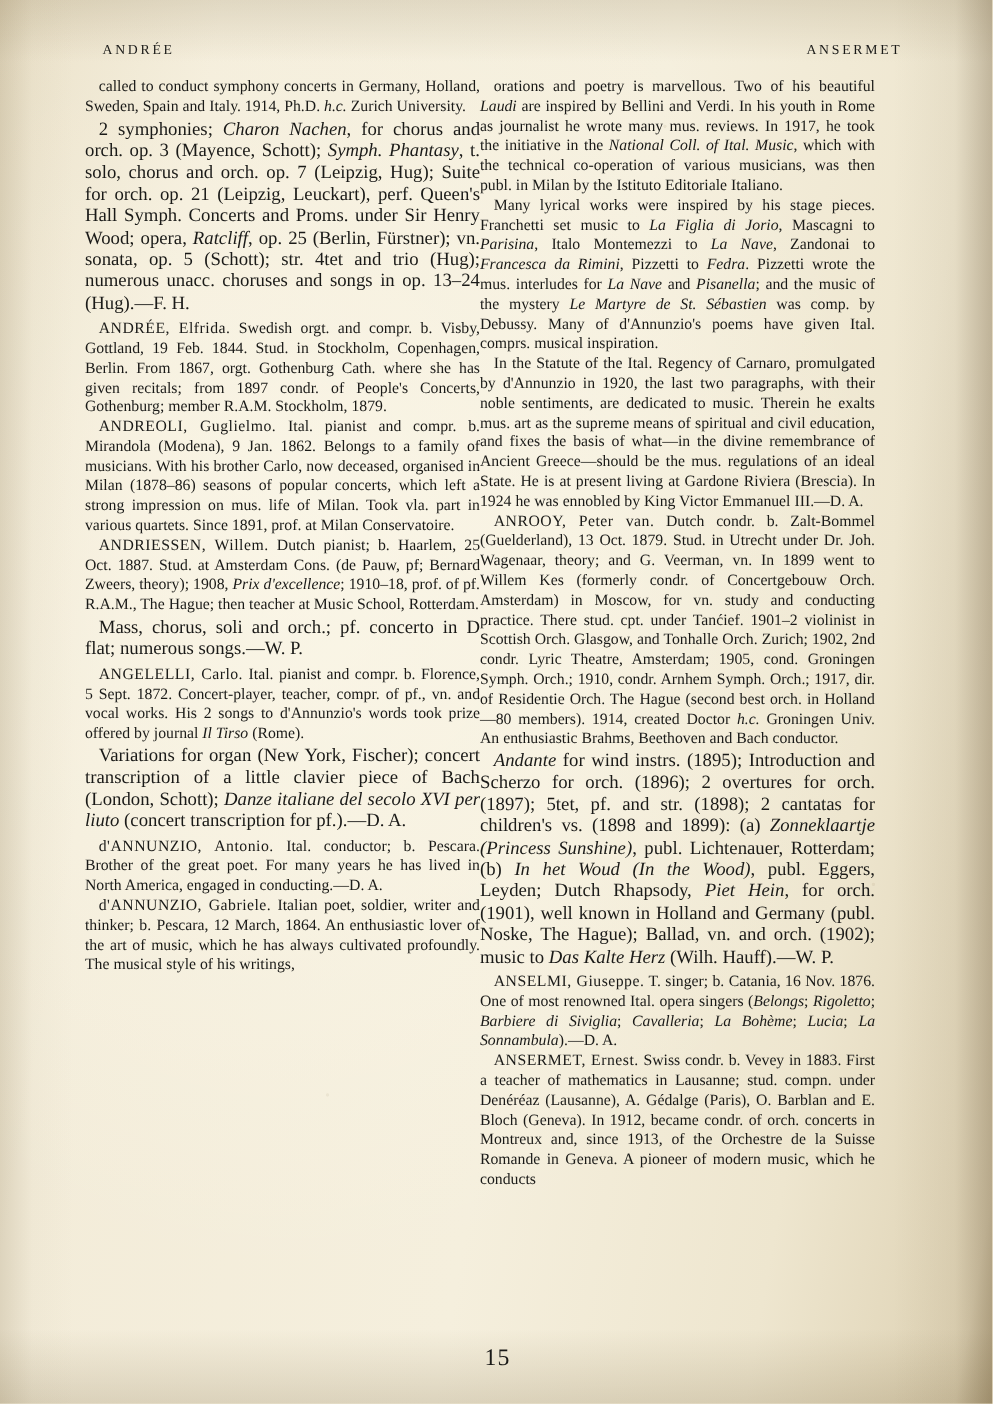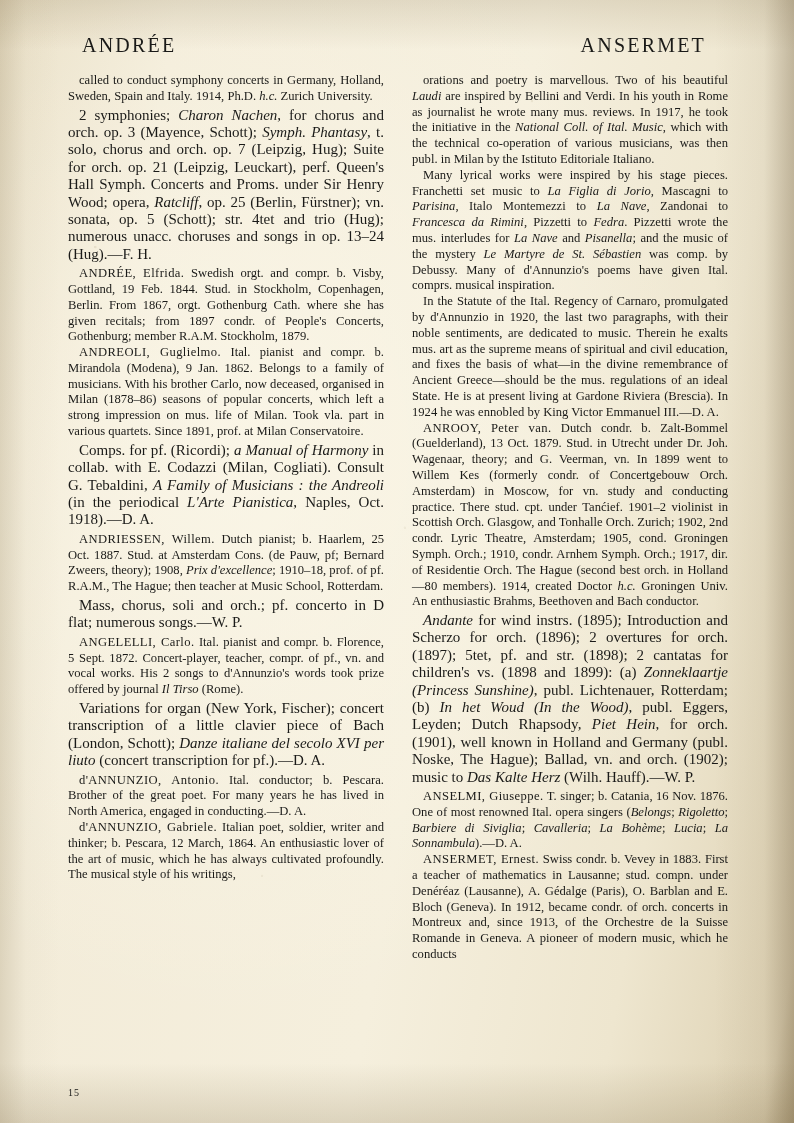--- a/index.html
+++ b/index.html
@@ -28,29 +28,28 @@
     pointer-events:none;
   }
   .content{
     position:absolute;
     left:68px;top:34px;
     width:660px;height:1050px;
   }
   .running-head{
     display:flex;
     justify-content:space-between;
-    font-size:20px;
+    font-size:11px;
     letter-spacing:2.2px;
-    margin:0 16px 16px 0;
+    margin:0 0 16px 0;
     padding:0 6px 0 14px;
   }
   .running-head span{white-space:nowrap;}
   .columns{
     display:flex;
-    gap:28px;
     height:960px;
   }
   .col{
     width:316px;
     font-size:12.6px;
     line-height:1.255;
     text-align:justify;
     -webkit-hyphens:auto;hyphens:auto;
   }
   p.para{
@@ -62,22 +61,22 @@
     font-size:15px;
     line-height:1.16;
     text-align:justify;
     margin:2px 0 3px 0;
     text-indent:11px;
   }
   .folio{
     position:absolute;
     left:0;right:0;
     bottom:-14px;
-    text-align:left;
-    font-size:10px;
+    text-align:center;
+    font-size:19px;
     letter-spacing:1px;
   }
   
   .speck{
     position:absolute;inset:0;pointer-events:none;opacity:.30;
     background-image:
       radial-gradient(circle at 12% 22%, rgba(120,95,50,.35) 0 1px, transparent 1.6px),
       radial-gradient(circle at 67% 9%, rgba(120,95,50,.30) 0 1px, transparent 1.6px),
       radial-gradient(circle at 88% 63%, rgba(120,95,50,.28) 0 1px, transparent 1.6px),
       radial-gradient(circle at 33% 78%, rgba(120,95,50,.25) 0 1px, transparent 1.6px),
@@ -98,21 +97,20 @@
     <span>ANDRÉE</span>
     <span>ANSERMET</span>
   </div>
 
   <div class="columns">
     <div class="col" id="col-left">
         <p class="para">called to conduct symphony concerts in Germany, Holland, Sweden, Spain and Italy. 1914, Ph.D. <i>h.c.</i> Zurich University.</p>
         <p class="small">2 symphonies; <i>Charon Nachen</i>, for chorus and orch. op. 3 (Mayence, Schott); <i>Symph. Phantasy</i>, t. solo, chorus and orch. op. 7 (Leipzig, Hug); Suite for orch. op. 21 (Leipzig, Leuckart), perf. Queen's Hall Symph. Concerts and Proms. under Sir Henry Wood; opera, <i>Ratcliff</i>, op. 25 (Berlin, Fürstner); vn. sonata, op. 5 (Schott); str. 4tet and trio (Hug); numerous unacc. choruses and songs in op. 13–24 (Hug).—F. H.</p>
         <p class="para"><span class="hw">ANDRÉE, Elfrida.</span> Swedish orgt. and compr. b. Visby, Gottland, 19 Feb. 1844. Stud. in Stockholm, Copenhagen, Berlin. From 1867, orgt. Gothenburg Cath. where she has given recitals; from 1897 condr. of People's Concerts, Gothenburg; member R.A.M. Stockholm, 1879.</p>
         <p class="para"><span class="hw">ANDREOLI, Guglielmo.</span> Ital. pianist and compr. b. Mirandola (Modena), 9 Jan. 1862. Belongs to a family of musicians. With his brother Carlo, now deceased, organised in Milan (1878–86) seasons of popular concerts, which left a strong impression on mus. life of Milan. Took vla. part in various quartets. Since 1891, prof. at Milan Conservatoire.</p>
-        <p class="small">Comps. for pf. (Ricordi); <i>a Manual of Harmony</i> in collab. with E. Codazzi (Milan, Cogliati). Consult G. Tebaldini, <i>A Family of Musicians : the Andreoli</i> (in the periodical <i>L'Arte Pianistica</i>, Naples, Oct. 1918).—D. A.</p>
         <p class="para"><span class="hw">ANDRIESSEN, Willem.</span> Dutch pianist; b. Haarlem, 25 Oct. 1887. Stud. at Amsterdam Cons. (de Pauw, pf; Bernard Zweers, theory); 1908, <i>Prix d'excellence</i>; 1910–18, prof. of pf. R.A.M., The Hague; then teacher at Music School, Rotterdam.</p>
         <p class="small">Mass, chorus, soli and orch.; pf. concerto in D flat; numerous songs.—W. P.</p>
         <p class="para"><span class="hw">ANGELELLI, Carlo.</span> Ital. pianist and compr. b. Florence, 5 Sept. 1872. Concert-player, teacher, compr. of pf., vn. and vocal works. His 2 songs to d'Annunzio's words took prize offered by journal <i>Il Tirso</i> (Rome).</p>
         <p class="small">Variations for organ (New York, Fischer); concert transcription of a little clavier piece of Bach (London, Schott); <i>Danze italiane del secolo XVI per liuto</i> (concert transcription for pf.).—D. A.</p>
         <p class="para"><span class="hw">d'ANNUNZIO, Antonio.</span> Ital. conductor; b. Pescara. Brother of the great poet. For many years he has lived in North America, engaged in conducting.—D. A.</p>
         <p class="para"><span class="hw">d'ANNUNZIO, Gabriele.</span> Italian poet, soldier, writer and thinker; b. Pescara, 12 March, 1864. An enthusiastic lover of the art of music, which he has always cultivated profoundly. The musical style of his writings,</p>
       </div>
     <div class="col" id="col-right">
         <p class="para">orations and poetry is marvellous. Two of his beautiful <i>Laudi</i> are inspired by Bellini and Verdi. In his youth in Rome as journalist he wrote many mus. reviews. In 1917, he took the initiative in the <i>National Coll. of Ital. Music</i>, which with the technical co-operation of various musicians, was then publ. in Milan by the Istituto Editoriale Italiano.</p>
         <p class="para">Many lyrical works were inspired by his stage pieces. Franchetti set music to <i>La Figlia di Jorio</i>, Mascagni to <i>Parisina</i>, Italo Montemezzi to <i>La Nave</i>, Zandonai to <i>Francesca da Rimini</i>, Pizzetti to <i>Fedra</i>. Pizzetti wrote the mus. interludes for <i>La Nave</i> and <i>Pisanella</i>; and the music of the mystery <i>Le Martyre de St. Sébastien</i> was comp. by Debussy. Many of d'Annunzio's poems have given Ital. comprs. musical inspiration.</p>

